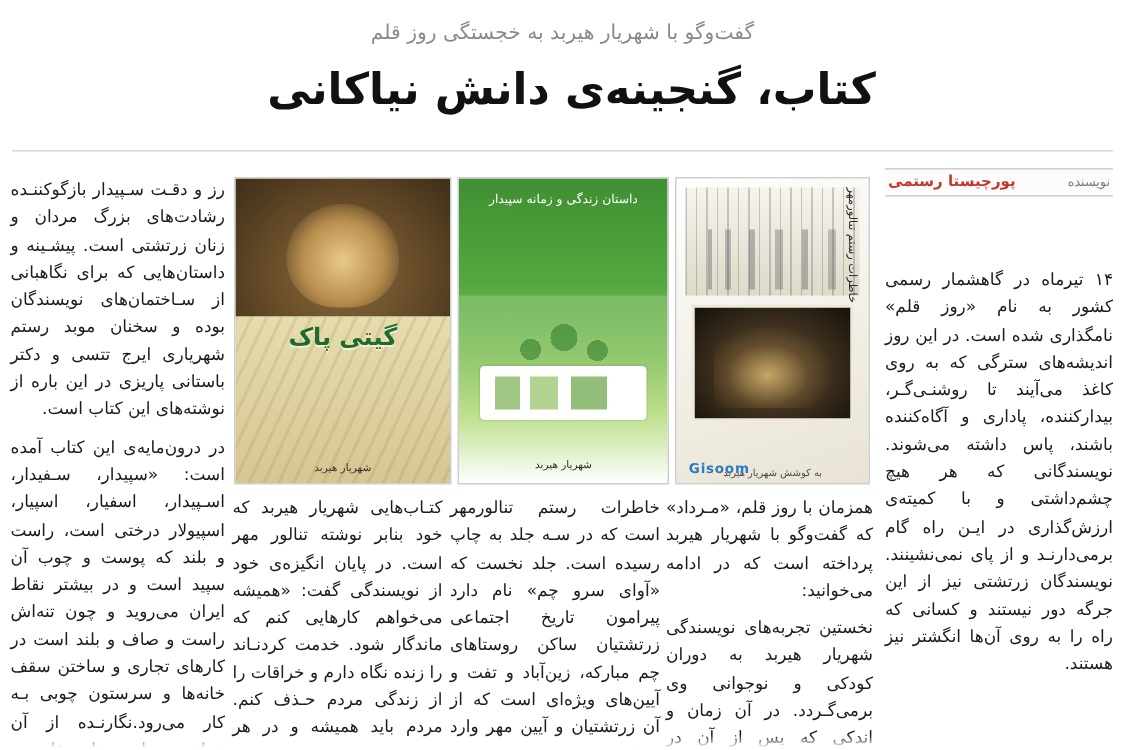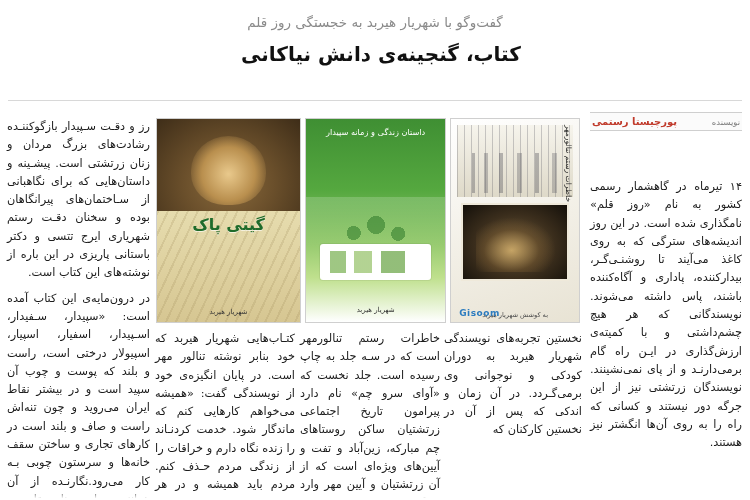--- a/index.html
+++ b/index.html
@@ -28,21 +28,21 @@
     font-size: 13.5px;
     letter-spacing: 0;
     direction: rtl;
   }
   .headline {
     position: absolute;
     top: 42px;
     right: 0;
     left: 12px;
     text-align: center;
-    font-size: 20px;
+    font-size: 29px;
     font-weight: bold;
     color: #111111;
     direction: rtl;
   }
   .rule {
     position: absolute;
     top: 100px;
     left: 8px;
     right: 8px;
     height: 1px;
@@ -254,34 +254,35 @@
     </div>
 
   </div>
 
   <div class="authorbox">
     <span class="author-label">نویسنده</span>
     <span class="author-name">پورچیستا رستمی</span>
   </div>
 
   <div class="col col-1">
-    <p>رز و دقـت سـپیدار بازگوکننـده رشادت‌های بزرگ مردان و زنان زرتشتی است. پیشـینه و داستان‌هایی که برای نگاهبانی از سـاختمان‌های پیرانگاهان بوده و سخنان دقـت رستم شهریاری ایرج تتسی و دکتر باستانی پاریزی در این باره از نوشته‌های این کتاب است.</p>
+    <p>رز و دقـت سـپیدار بازگوکننـده رشادت‌های بزرگ مردان و زنان زرتشتی است. پیشـینه و داستان‌هایی که برای نگاهبانی از سـاختمان‌های نویسندگان بوده و سخنان موبد رستم شهریاری ایرج تتسی و دکتر باستانی پاریزی در این باره از نوشته‌های این کتاب است.</p>
     <p>در درون‌مایه‌ی این کتاب آمده است: «سپیدار، سـفیدار، اسـپیدار، اسفیار، اسپیار، اسپیولار درختی است، راست و بلند که پوست و چوب آن سپید است و در بیشتر نقاط ایران می‌روید و چون تنه‌اش راست و صاف و بلند است در کارهای تجاری و ساختن سقف خانه‌ها و سرستون چوبی بـه کار می‌رود.نگارنـده از آن هماننـد مردان و زنان مقاوم در برابر سختی‌ها تشبیه نموده که با مقاومت و ایستادگی از حقوق غیبیان دفاع می‌کردهاند.</p>
   </div>
 
   <div class="col col-2">
     <p>کتـاب‌هایی شهریار هیربد که خود بنابر نوشته تنالور مهر است. در پایان انگیزه‌ی خود از نویسندگی گفت: «همیشه می‌خواهم کارهایی کنم که ماندگار شود. خدمت کردنـاند را زنده نگاه دارم و خراقات را از زندگی مردم حـذف کنم. مردم باید همیشه و در هر زمان از رسوم نیاکانی خود آگاه باشند و بدانند که چه چیزهایی</p>
   </div>
 
   <div class="col col-3">
     <p>خاطرات رستم تنالورمهر است که در سـه جلد به چاپ رسیده است. جلد نخست که «آوای سرو چم» نام دارد پیرامون تاریخ اجتماعی زرتشتیان ساکن روستاهای چم مبارکه، زین‌آباد و تفت و آیین‌های ویژه‌ای است که از آن زرتشتیان و آیین مهر وارد زندگی زرتشتیان شده است.</p>
 
   </div>
 
   <div class="col col-4">
+    <p>همزمان با روز قلم، «مـرداد» که گفت‌وگو با شهریار هیربد پرداخته است که در ادامه می‌خوانید:</p>
     <p>نخستین تجربه‌های نویسندگی شهریار هیربد به دوران کودکی و نوجوانی وی برمی‌گـردد. در آن زمان و اندکی که پس از آن در نخستین کارکنان که</p>
   </div>
 
   <div class="col col-5 col-5-body">
     <p>۱۴ تیرماه در گاهشمار رسمی کشور به نام «روز قلم» نامگذاری شده است. در این روز اندیشه‌های سترگی که به روی کاغذ می‌آیند تا روشنـی‌گـر، بیدارکننده، پاداری و آگاه‌کننده باشند، پاس داشته می‌شوند. نویسندگانی که هر هیچ چشم‌داشتی و با کمیته‌ی ارزش‌گذاری در ایـن راه گام برمی‌دارنـد و از پای نمی‌نشینند. نویسندگان زرتشتی نیز از این جرگه دور نیستند و کسانی که راه را به روی آن‌ها انگشتر نیز هستند.</p>
   </div>
 
   <div class="bottom-fade"></div>
 </div>
 

